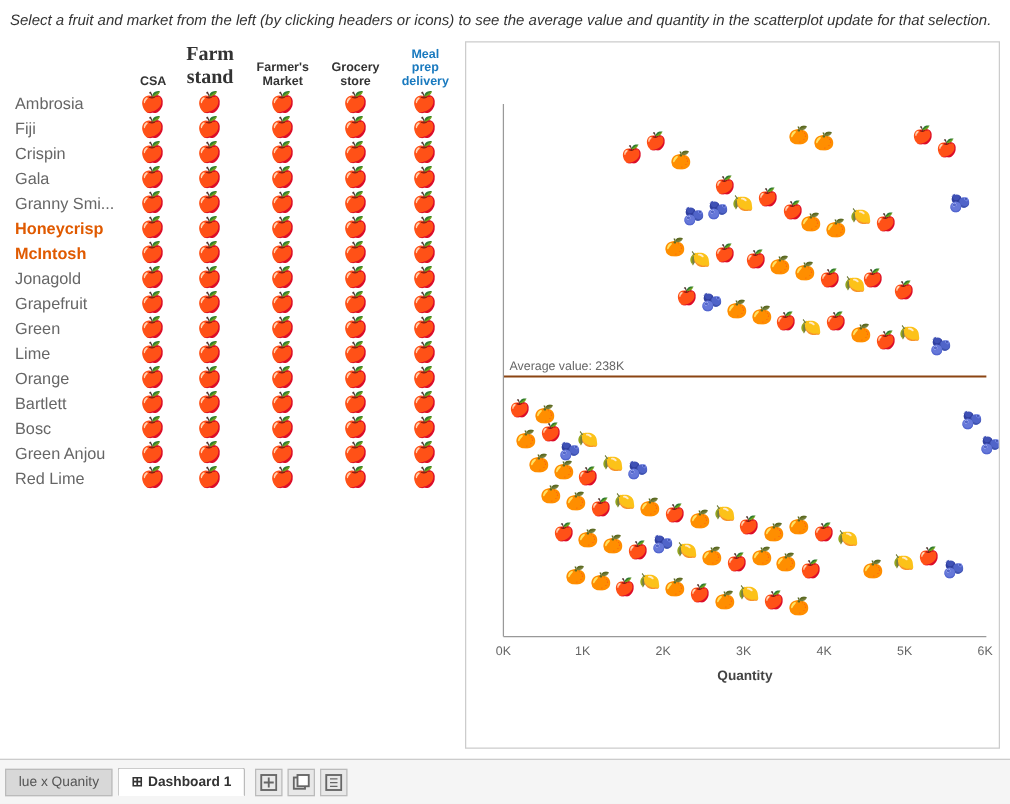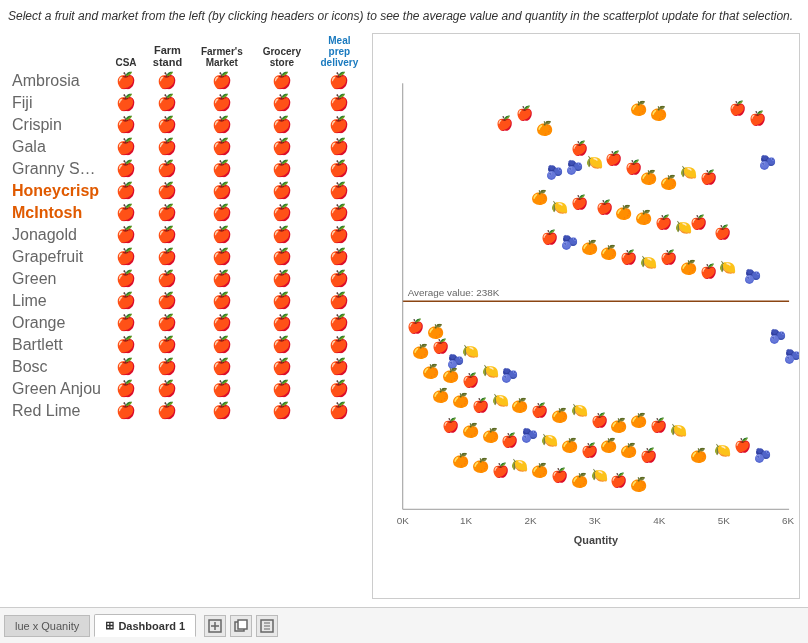--- a/index.html
+++ b/index.html
@@ -50,21 +50,21 @@
     .fruit-table th {
       font-weight: bold;
       font-size: 10px;
       vertical-align: bottom;
       text-align: center;
       color: #333;
     }
     .fruit-table td.fruit-name {
       text-align: left;
       color: #666;
-      font-size: 16px;
+      font-size: 13px;
       white-space: nowrap;
       max-width: 80px;
       overflow: hidden;
       text-overflow: ellipsis;
     }
     .fruit-table td.fruit-name.selected {
       color: #e05a00;
       font-weight: bold;
     }
     
@@ -143,21 +143,21 @@
   <div class="instruction-text">Select a fruit and market from the left (by clicking headers or icons) to see the average value and quantity in the scatterplot update for that selection.</div>
 
   <div class="content-area">
 
     <div class="fruit-table">
       <table>
         <thead>
           <tr>
             <th style="text-align:left; min-width:70px;"></th>
             <th style="font-size:10px;">CSA</th>
-            <th style="font-size:11px;">Farm<br>stand</th>
+            <th style="font-size:16px;font-family:Liberation Serif, serif;">Farm<br>stand</th>
             <th style="font-size:10px;">Farmer's<br>Market</th>
             <th style="font-size:10px;">Grocery<br>store</th>
             <th style="font-size:10px; color:#1a7abf;">Meal<br>prep<br>delivery</th>
           </tr>
         </thead>
         <tbody id="fruit-tbody">
         <tr>
               <td class="fruit-name">Ambrosia</td>
               <td><span class="apple-icon" style="color: rgb(26, 175, 230);">🍎</span></td>
               <td><span class="apple-icon" style="color: rgb(58, 140, 42);">🍎</span></td>

